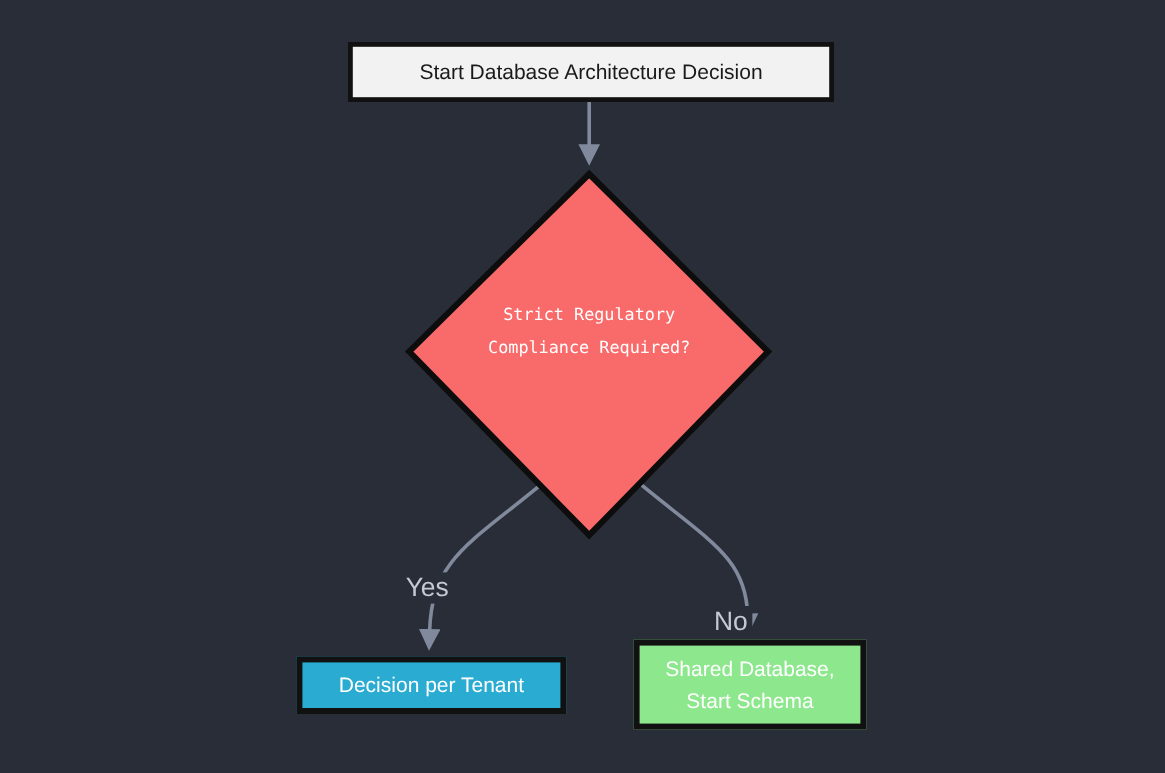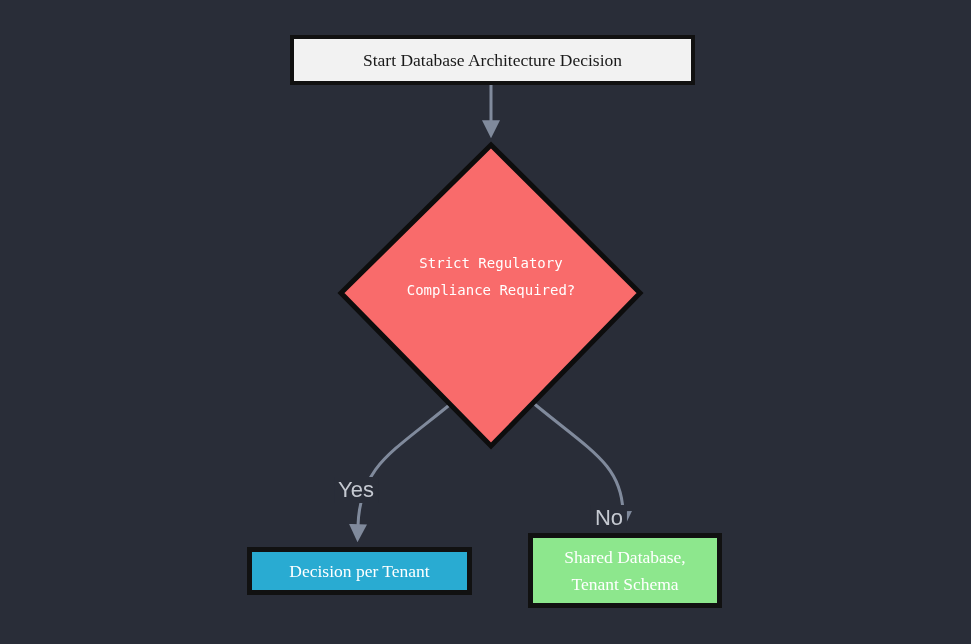--- a/index.html
+++ b/index.html
@@ -30,21 +30,21 @@
     stroke: #0d0d0d;
     stroke-width: 5;
   }
   .node {
     position: absolute;
     box-sizing: border-box;
     display: flex;
     align-items: center;
     justify-content: center;
     text-align: center;
-    font-family: Liberation Serif, serif;
+    font-family: Liberation Sans, sans-serif;
     font-size: 17.5px;
     white-space: pre-line;
     line-height: 27px;
   }
   .node-start {
     left: 290px;
     top: 35px;
     width: 405px;
     height: 50px;
     background: #f2f2f2;
@@ -115,15 +115,15 @@
   <div class="node-decision-label">Strict Regulatory
 Compliance Required?</div>
 
   <div class="edge-label edge-label-yes">Yes</div>
 
   <div class="edge-label edge-label-no">No</div>
 
   <div class="node node-yes">Decision per Tenant</div>
 
   <div class="node node-no">Shared Database,
-Tenant Schema</div>
+Start Schema</div>
 
 </div>
 
 </body></html>

